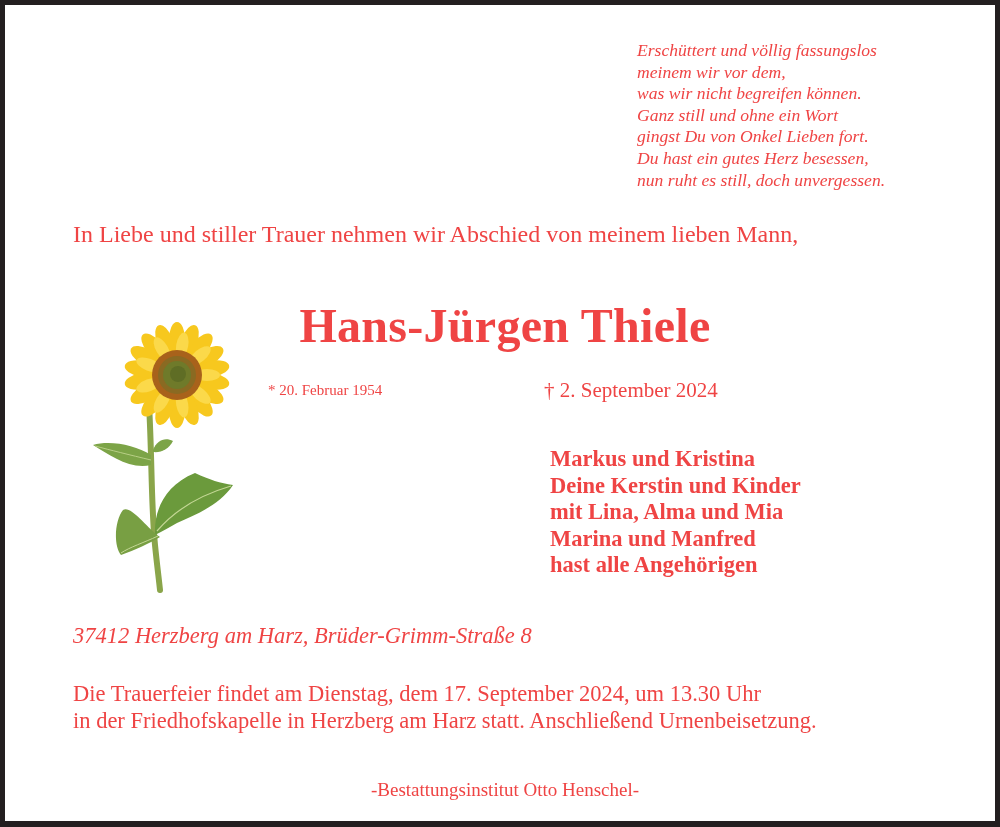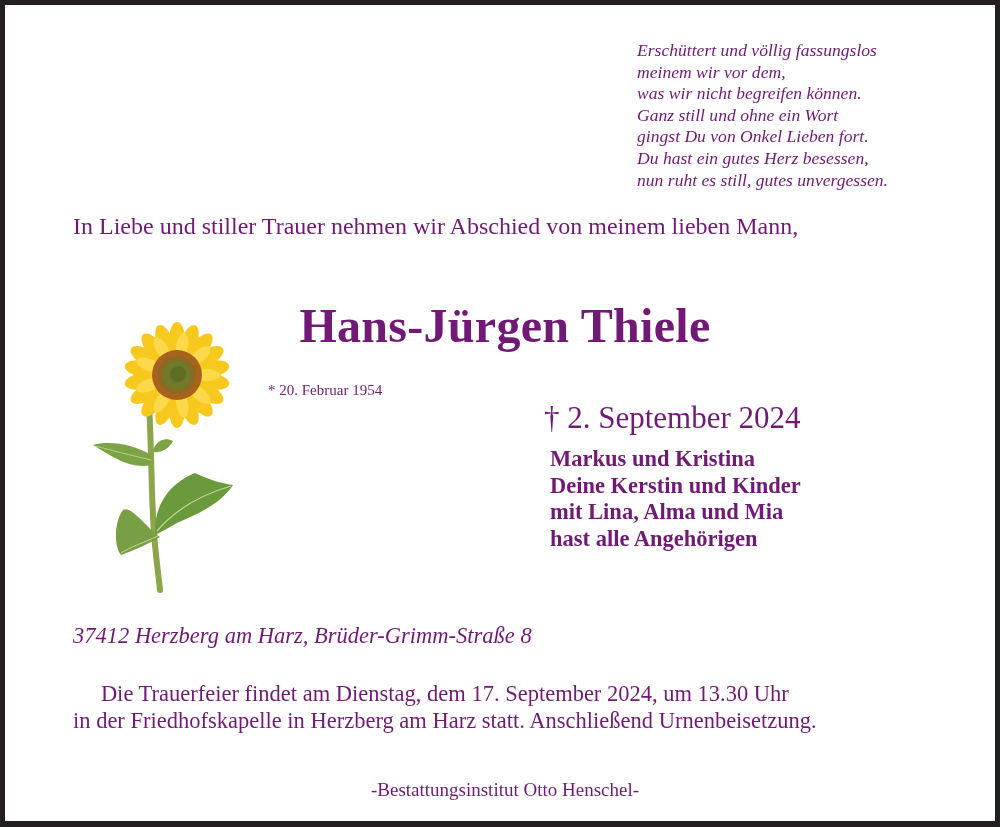--- a/index.html
+++ b/index.html
@@ -7,78 +7,78 @@
   .frame {
     position: absolute; left: 0; top: 0;
     width: 1000px; height: 827px;
     box-sizing: border-box;
     border-top: 5px solid #231f20;
     border-left: 5px solid #231f20;
     border-right: 5px solid #231f20;
     border-bottom: 6px solid #231f20;
     background: #ffffff;
   }
-  .serif { font-family: "Liberation Serif", "DejaVu Serif", serif; color: #701a75; }
+  .serif { font-family: "Liberation Serif", "DejaVu Serif", serif; color: #ef4444; }
   .abs { position: absolute; white-space: nowrap; }
 
   .poem {
     left: 632px; top: 35px;
     font-size: 17.6px; font-style: italic; line-height: 21.6px;
   }
   .poem .line { display: block; }
 
   .intro {
-    left: 68px; top: 208px;
+    left: 68px; top: 216px;
     font-size: 24px; line-height: 27px;
   }
   .intro .line { display: block; }
 
   .name {
     left: 0; width: 1000px; top: 292px; text-align: center;
     font-size: 48px; font-weight: bold; line-height: 58px;
     letter-spacing: 0.3px;
   }
 
   .birth { left: 263px; top: 370px; font-size: 15px; line-height: 30px; }
-  .death { left: 539px; top: 370px; font-size: 31px; line-height: 30px; margin-top: 28px; }
+  .death { left: 539px; top: 370px; font-size: 21px; line-height: 30px; }
 
   .signatures {
     left: 545px; top: 441px;
     font-size: 22.5px; font-weight: bold; line-height: 26.6px;
   }
   .signatures .line { display: block; }
 
   .address { left: 68px; top: 617px; font-size: 22.5px; line-height: 28px; font-style: italic; }
 
   .ceremony {
     left: 68px; top: 676px;
     font-size: 22.5px; line-height: 26.5px;
   }
-  .ceremony .line { display: block; text-align: center; }
+  .ceremony .line { display: block; }
 
   .footer {
     left: 0; width: 1000px; top: 773px; text-align: center;
     font-size: 19px; line-height: 24px;
   }
 
   .sunflower { position: absolute; left: 80px; top: 300px; width: 160px; height: 290px; }
 </style>
 </head>
 <body>
 
 <div class="frame">
 
   <div class="abs serif poem">
     <span class="line">Erschüttert und völlig fassungslos</span>
     <span class="line">meinem wir vor dem,</span>
     <span class="line">was wir nicht begreifen können.</span>
     <span class="line">Ganz still und ohne ein Wort</span>
     <span class="line">gingst Du von Onkel Lieben fort.</span>
     <span class="line">Du hast ein gutes Herz besessen,</span>
-    <span class="line">nun ruht es still, gutes unvergessen.</span>
+    <span class="line">nun ruht es still, doch unvergessen.</span>
   </div>
 
   <div class="abs serif intro">
     <span class="line">In Liebe und stiller Trauer nehmen wir Abschied von meinem lieben Mann,</span>
   </div>
 
   <div class="sunflower">
     <svg width="160" height="290" viewBox="0 0 160 290" xmlns="http://www.w3.org/2000/svg">
 
       <path d="M64 100 C 67 150, 66 200, 70 240 C 72 260, 74 275, 75 285" stroke="#8aa54a" stroke-width="6" fill="none" stroke-linecap="round"></path>
@@ -136,20 +136,21 @@
 
   <div class="abs serif name">Hans-Jürgen Thiele</div>
 
   <div class="abs serif birth">* 20. Februar 1954</div>
   <div class="abs serif death">† 2. September 2024</div>
 
   <div class="abs serif signatures">
     <span class="line">Markus und Kristina</span>
     <span class="line">Deine Kerstin und Kinder</span>
     <span class="line">mit Lina, Alma und Mia</span>
+    <span class="line">Marina und Manfred</span>
     <span class="line">hast alle Angehörigen</span>
   </div>
 
   <div class="abs serif address">37412 Herzberg am Harz, Brüder-Grimm-Straße 8</div>
 
   <div class="abs serif ceremony">
     <span class="line">Die Trauerfeier findet am Dienstag, dem 17. September 2024, um 13.30 Uhr</span>
     <span class="line">in der Friedhofskapelle in Herzberg am Harz statt. Anschließend Urnenbeisetzung.</span>
   </div>
 

